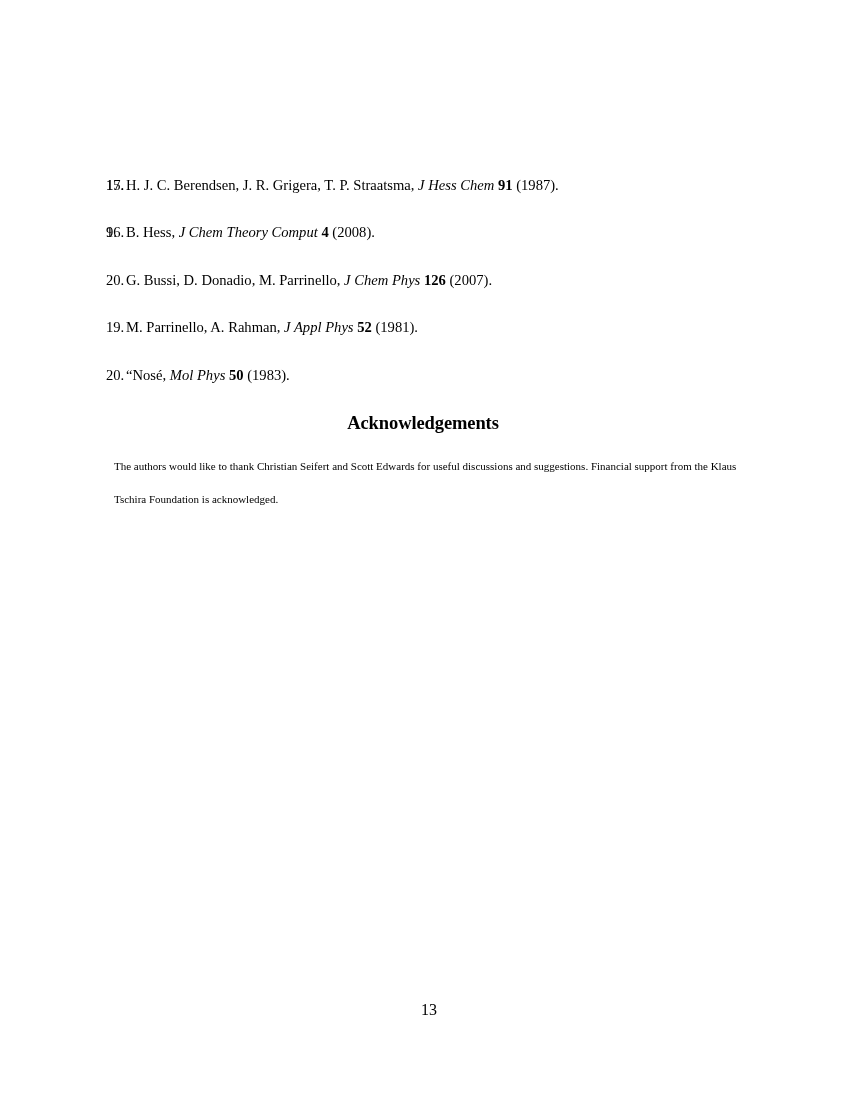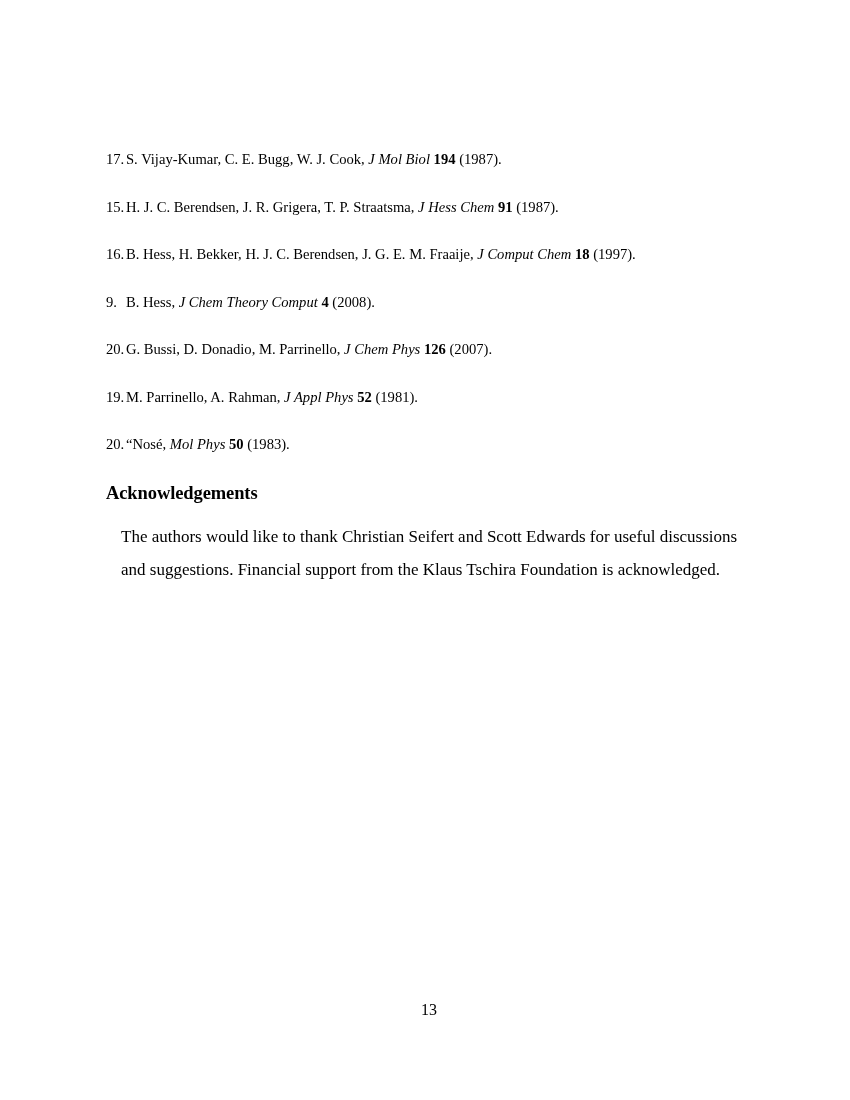--- a/index.html
+++ b/index.html
@@ -54,27 +54,28 @@
   .it { font-style: italic; }
   .bd { font-weight: bold; }
 
   
   .section-heading {
     font-size: 18.5px;
     font-weight: bold;
     line-height: 24px;
     margin: 21px 0 0 0;
     letter-spacing: -0.1px;
+    text-align: center;
   }
 
   
   .body-para {
-    font-size: 17px;
+    font-size: 11px;
     line-height: 33px;
-    margin: 15px 0 0 15px;
+    margin: 15px 0 0 8px;
     text-align: left;
     width: 634px;
   }
 
   
   .page-number {
     position: absolute;
     left: 0;
     right: 0;
     top: 1000px;
@@ -87,29 +88,29 @@
 </head>
 <body>
 
 <div class="page">
 
   <div class="content">
 
     <ol class="ref-list">
 
       <li class="ref-item">
-        <span class="ref-num">17.</span><span class="ref-text"><span>S. Vijay-Kumar, C. E. Bugg, W. J. Cook, </span><span class="it">J Mol Biol</span><span> </span><span class="bd">194</span><span> (1987).</span></span>
+        <span class="ref-num">17.</span>
       </li>
 
       <li class="ref-item">
         <span class="ref-num">15.</span><span class="ref-text"><span>H. J. C. Berendsen, J. R. Grigera, T. P. Straatsma, </span><span class="it">J Hess Chem</span><span> </span><span class="bd">91</span><span> (1987).</span></span>
       </li>
 
       <li class="ref-item">
-        <span class="ref-num">16.</span><span class="ref-text"><span>B. Hess, H. Bekker, H. J. C. Berendsen, J. G. E. M. Fraaije, </span><span class="it">J Comput Chem</span><span> </span><span class="bd">18</span><span> (1997).</span></span>
+        <span class="ref-num">16.</span>
       </li>
 
       <li class="ref-item">
         <span class="ref-num">9.</span><span class="ref-text"><span>B. Hess, </span><span class="it">J Chem Theory Comput</span><span> </span><span class="bd">4</span><span> (2008).</span></span>
       </li>
 
       <li class="ref-item">
         <span class="ref-num">20.</span><span class="ref-text"><span>G. Bussi, D. Donadio, M. Parrinello, </span><span class="it">J Chem Phys</span><span> </span><span class="bd">126</span><span> (2007).</span></span>
       </li>
 

